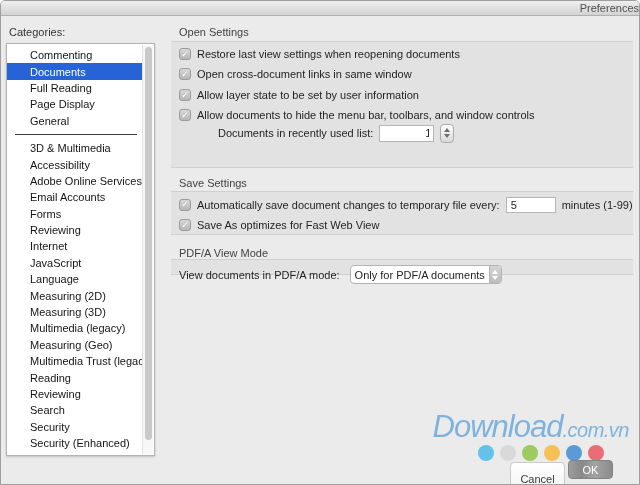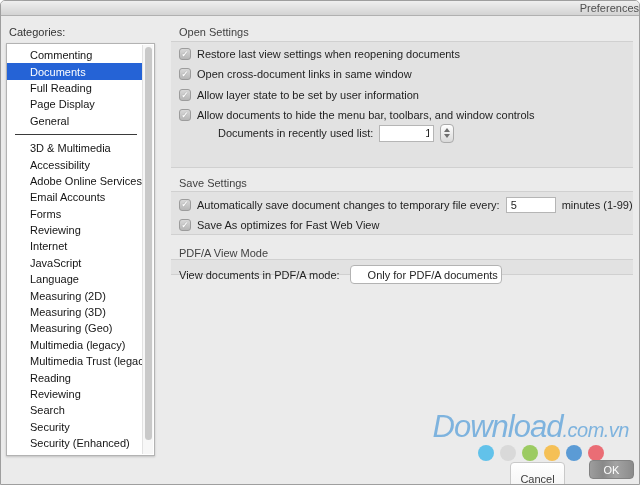--- a/index.html
+++ b/index.html
@@ -57,21 +57,21 @@
   .stepper { width:14px; height:19px; border:1px solid #ababab; border-radius:4px;
              background:linear-gradient(#ffffff,#d9d9d9); display:flex; flex-direction:column;
              align-items:center; justify-content:center; gap:2px; }
   .tri-up-g   { width:0; height:0; border-left:3px solid transparent; border-right:3px solid transparent;
                 border-bottom:4px solid #6e6e6e; }
   .tri-down-g { width:0; height:0; border-left:3px solid transparent; border-right:3px solid transparent;
                 border-top:4px solid #6e6e6e; }
 
   
   .popup { height:19px; width:152px; background:#ffffff; border:1px solid #b3b3b3; border-radius:4px;
-           display:flex; align-items:center; overflow:hidden;padding-left:13px; }
+           display:flex; align-items:center; overflow:hidden; }
   .popup .val { flex:1; text-align:center; padding:0 4px; white-space:nowrap; }
   .popup .cap { width:17px; height:100%; background:linear-gradient(#d4d4d4,#bcbcbc);
                 border-left:1px solid #b3b3b3; display:flex; flex-direction:column;
                 align-items:center; justify-content:center; gap:2px; }
   .tri-up-w   { width:0; height:0; border-left:3px solid transparent; border-right:3px solid transparent;
                 border-bottom:4px solid #ffffff; }
   .tri-down-w { width:0; height:0; border-left:3px solid transparent; border-right:3px solid transparent;
                 border-top:4px solid #ffffff; }
 
   
@@ -79,21 +79,21 @@
   .wm-main   { font-size:31px; letter-spacing:-1px; }
   .wm-suffix { font-size:20px; letter-spacing:-0.5px; }
   .dots { position:absolute; left:477px; top:444px; display:flex; gap:6px; }
   .dot { width:16px; height:16px; border-radius:50%; }
 
   
   .btn { position:absolute; border-radius:4px; display:flex; align-items:center; justify-content:center;
          font-size:11px; cursor:default; }
   .btn-cancel { left:509px; top:461px; width:55px; height:34px;
                 background:linear-gradient(#ffffff,#f1f1f1); border:1px solid #c9c9c9; color:#3c3c3c; }
-  .btn-ok { left:588px; top:459px; width:45px; height:19px; color:#ffffff;
+  .btn-ok { left:567px; top:459px; width:45px; height:19px; color:#ffffff;
             background:linear-gradient(90deg,#9d9d9d,#898989 30%,#a3a3a3 60%,#8b8b8b);
             border:1px solid #828282; }
 </style>
 </head>
 <body>
 
 <div class="window">
 
   <div class="titlebar">
     <span>Preferences</span>
@@ -112,22 +112,22 @@
       <div class="li">Accessibility</div>
       <div class="li">Adobe Online Services</div>
       <div class="li">Email Accounts</div>
       <div class="li">Forms</div>
       <div class="li">Reviewing</div>
       <div class="li">Internet</div>
       <div class="li">JavaScript</div>
       <div class="li">Language</div>
       <div class="li">Measuring (2D)</div>
       <div class="li">Measuring (3D)</div>
+      <div class="li">Multimedia (legacy)</div>
       <div class="li">Measuring (Geo)</div>
-      <div class="li">Multimedia (legacy)</div>
       <div class="li">Multimedia Trust (legacy)</div>
       <div class="li">Reading</div>
       <div class="li">Reviewing</div>
       <div class="li">Search</div>
       <div class="li">Security</div>
       <div class="li">Security (Enhanced)</div>
     </div>
     <div class="scrollbar">
       <div class="thumb"></div>
     </div>

